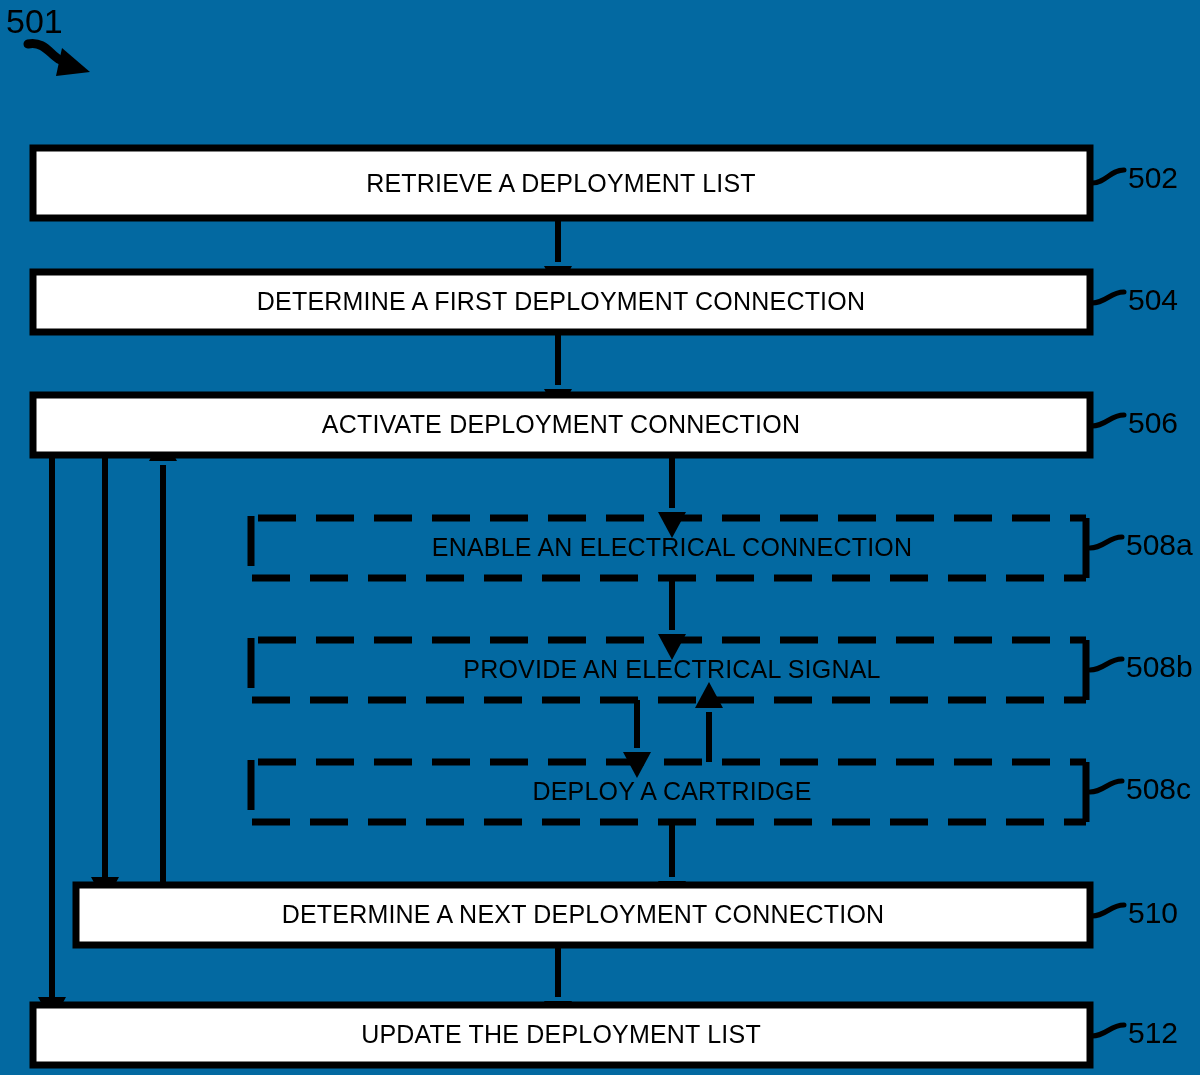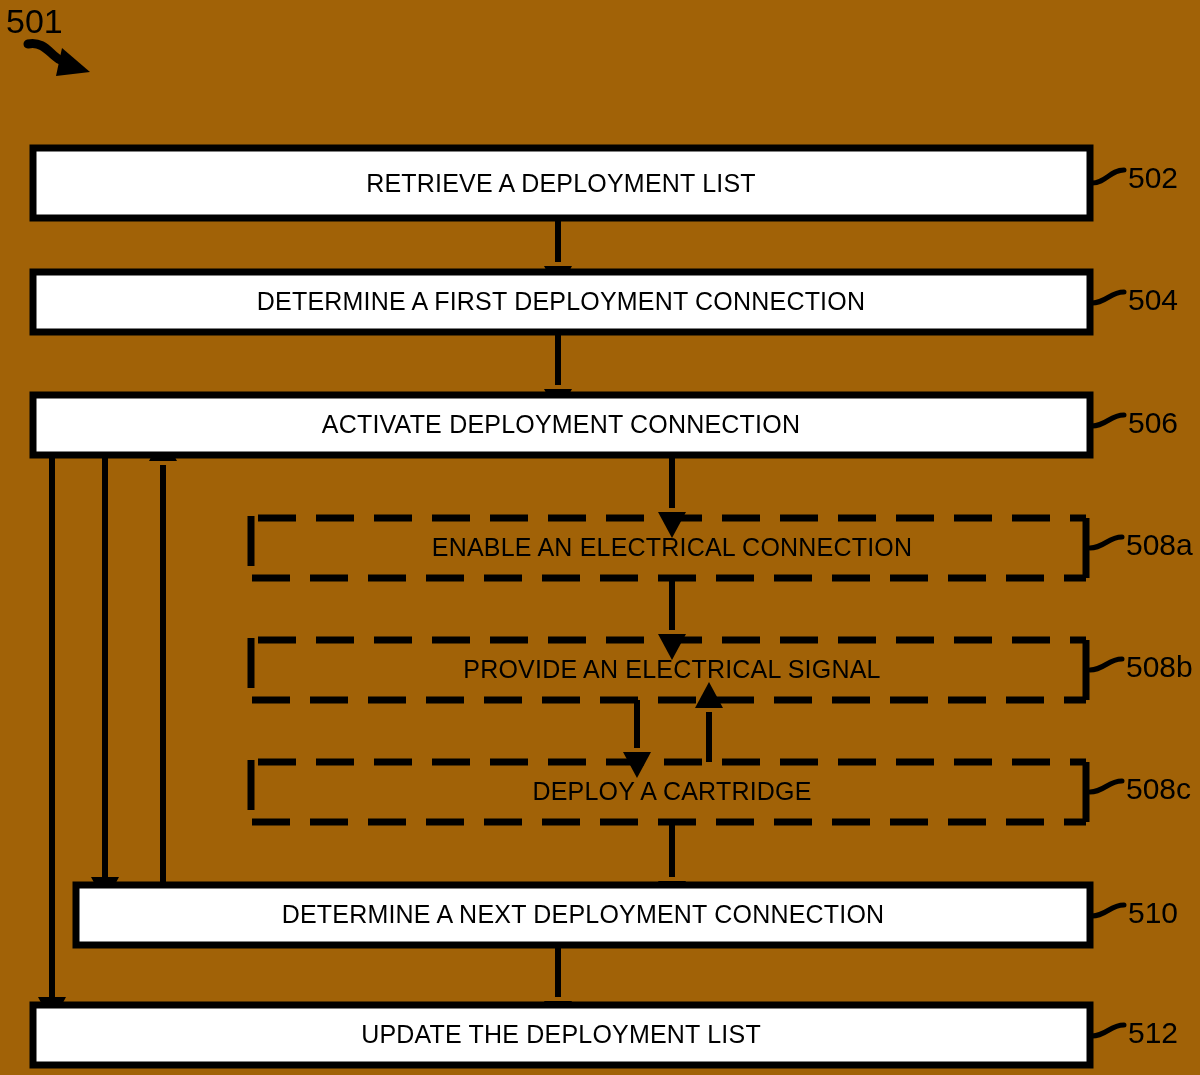--- a/index.html
+++ b/index.html
@@ -10,21 +10,21 @@
   body {
     width: 1200px;
     height: 1075px;
     font-family: "Liberation Sans", sans-serif;
     overflow: hidden;
   }
   #figure-root {
     position: relative;
     width: 1200px;
     height: 1075px;
-    background: #a16207;
+    background: #0369a1;
   }
   svg.figure-canvas {
     position: absolute;
     left: 0;
     top: 0;
     width: 1200px;
     height: 1075px;
     display: block;
   }
   .box-stroke {

